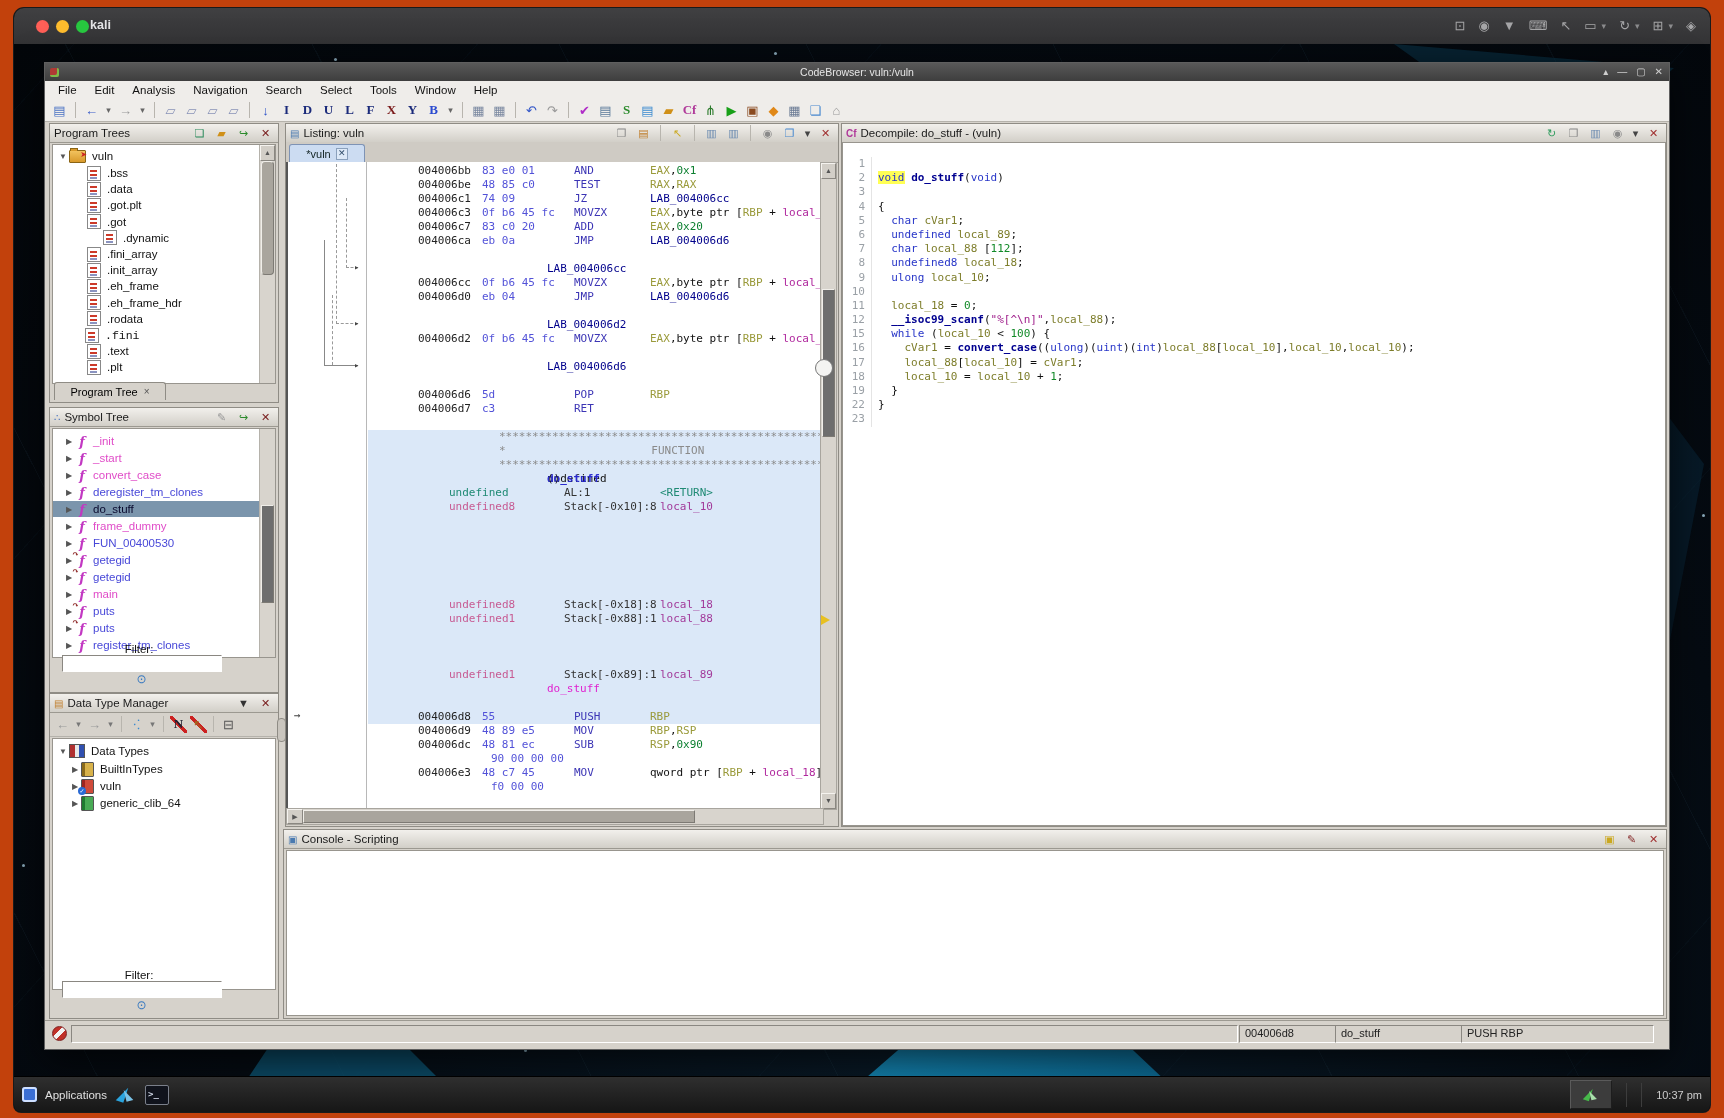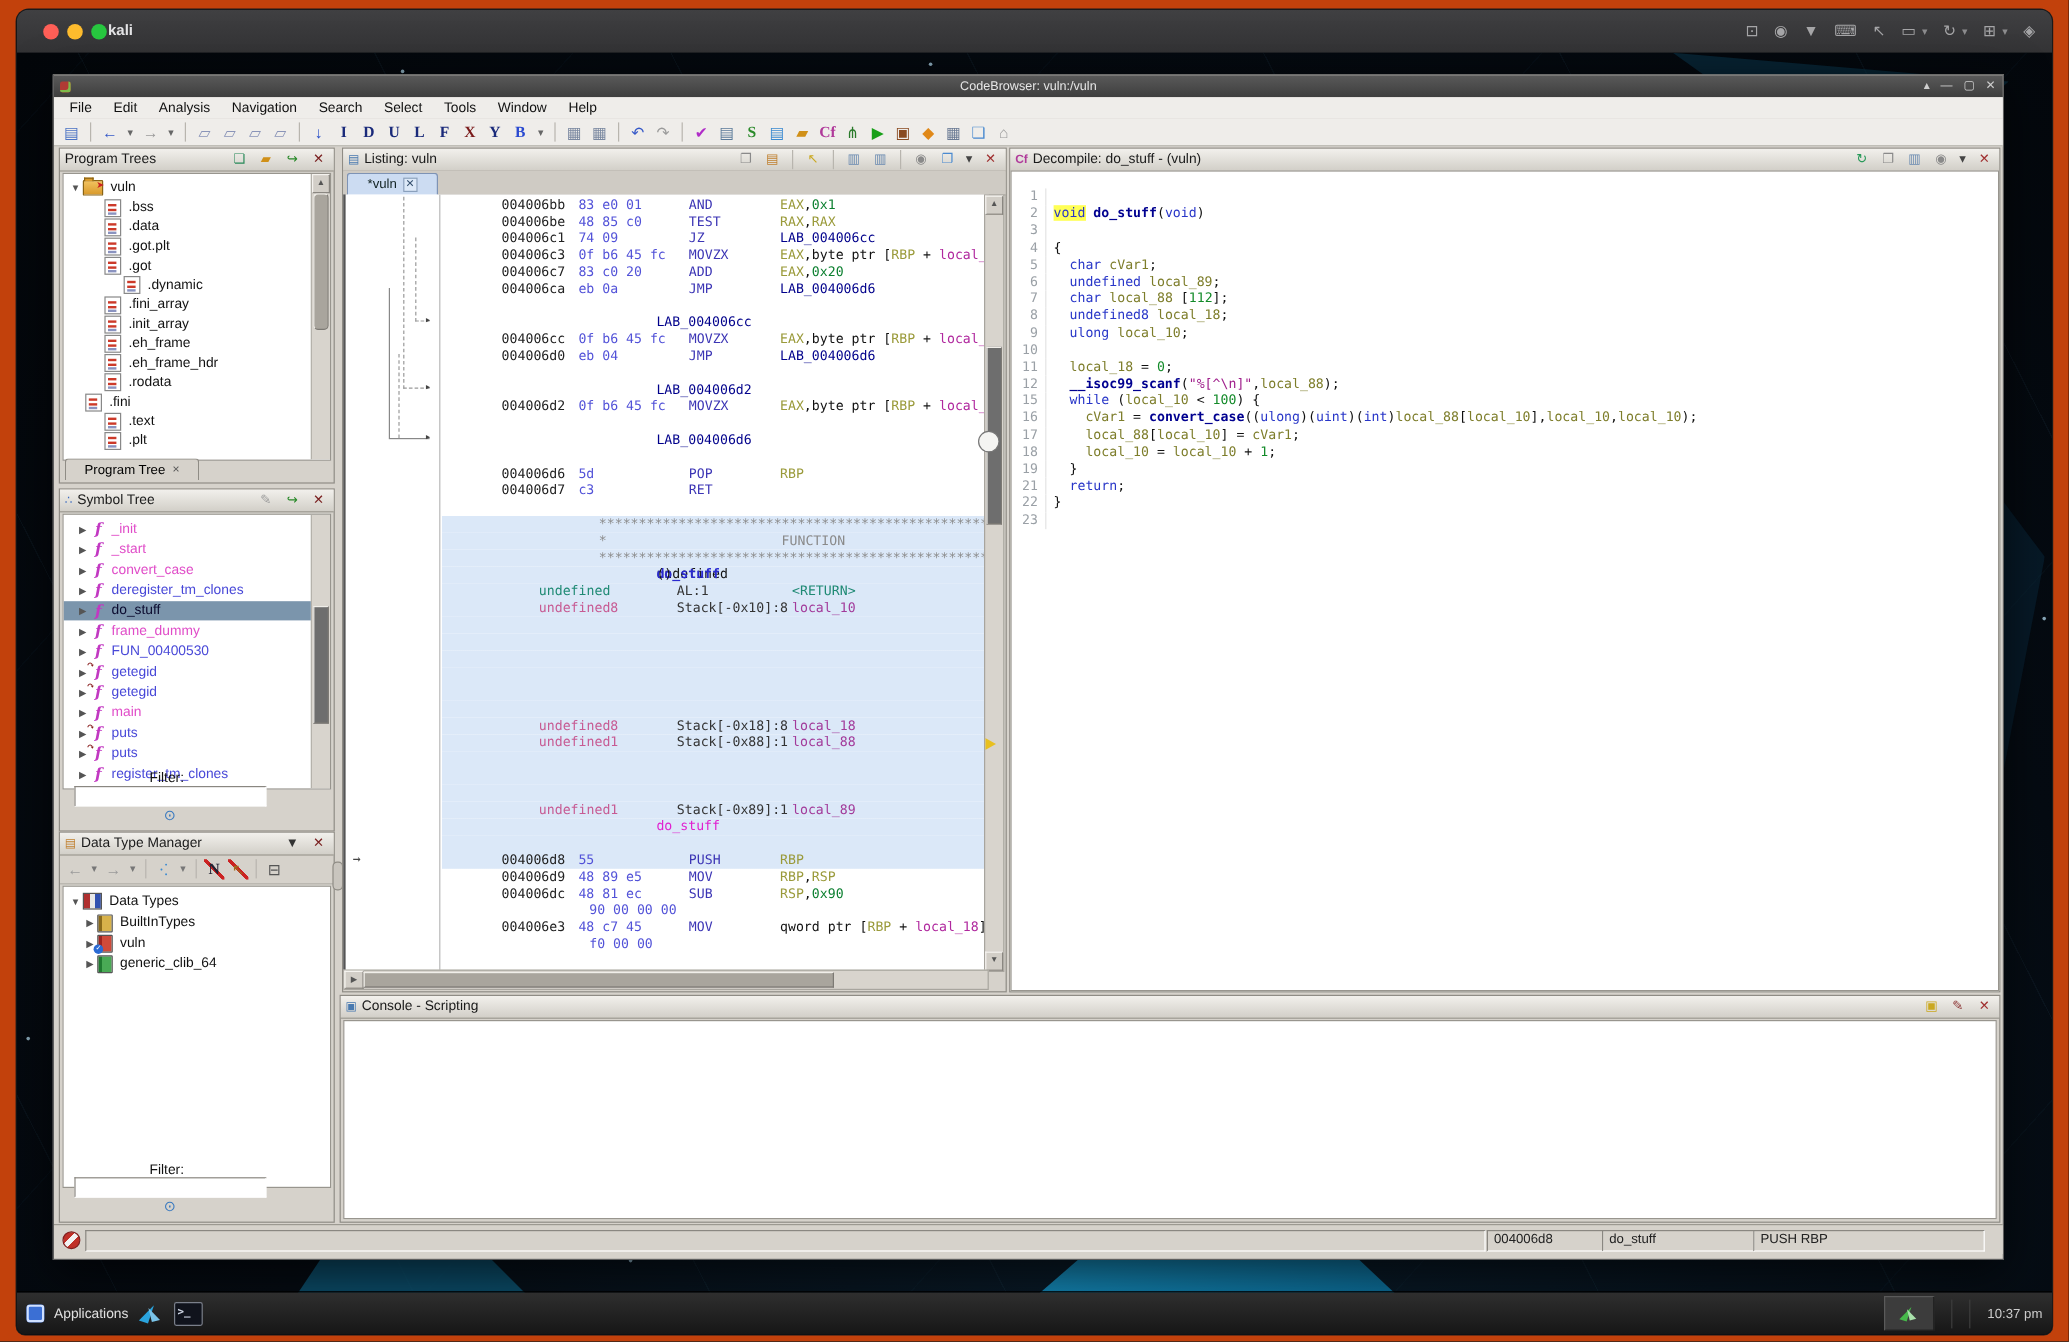--- a/index.html
+++ b/index.html
@@ -273,21 +273,21 @@
               <div class="trow" style="left: 34px; top: 20px;"><span class="pg-ico"></span><span>.bss</span></div>
               <div class="trow" style="left: 34px; top: 36.2px;"><span class="pg-ico"></span><span>.data</span></div>
               <div class="trow" style="left: 34px; top: 52.4px;"><span class="pg-ico"></span><span>.got.plt</span></div>
               <div class="trow" style="left: 34px; top: 68.6px;"><span class="pg-ico"></span><span>.got</span></div>
               <div class="trow" style="left: 34px; top: 84.8px; padding-left: 16px;"><span class="pg-ico"></span><span>.dynamic</span></div>
               <div class="trow" style="left: 34px; top: 101px;"><span class="pg-ico"></span><span>.fini_array</span></div>
               <div class="trow" style="left: 34px; top: 117.2px;"><span class="pg-ico"></span><span>.init_array</span></div>
               <div class="trow" style="left: 34px; top: 133.4px;"><span class="pg-ico"></span><span>.eh_frame</span></div>
               <div class="trow" style="left: 34px; top: 149.6px;"><span class="pg-ico"></span><span>.eh_frame_hdr</span></div>
               <div class="trow" style="left: 34px; top: 165.8px;"><span class="pg-ico"></span><span>.rodata</span></div>
-              <div class="trow" style="left: 18px; top: 182px;"><span class="pg-ico"></span><span>.fini</span></div>
+              <div class="trow" style="left: 32px; top: 182px; font-family: Liberation Mono, monospace;"><span class="pg-ico"></span><span>.fini</span></div>
               <div class="trow" style="left: 34px; top: 198.2px;"><span class="pg-ico"></span><span>.text</span></div>
               <div class="trow" style="left: 34px; top: 214.4px;"><span class="pg-ico"></span><span>.plt</span></div>
             </div>
           <div style="position:absolute;left:2px;bottom:2px;height:18px;right:2px;">
             <span style="position:absolute;left:2px;top:0;height:17px;width:110px;background:#d6d2cb;border:1px solid #8f8c85;border-bottom:none;border-radius:3px 3px 0 0;font-size:11px;display:flex;align-items:center;justify-content:center;gap:6px;">
               <span>Program Tree</span>
               <span style="color:#555;font-size:10px;">×</span>
             </span>
           </div>
         </div>
@@ -491,21 +491,20 @@
               <div class="dline"><span class="dnum">8</span><span class="dcode"><span class="tk-pl">  </span><span class="tk-kw">undefined8</span><span class="tk-pl"> </span><span class="tk-var">local_18</span><span class="tk-pl">;</span></span></div>
               <div class="dline"><span class="dnum">9</span><span class="dcode"><span class="tk-pl">  </span><span class="tk-kw">ulong</span><span class="tk-pl"> </span><span class="tk-var">local_10</span><span class="tk-pl">;</span></span></div>
               <div class="dline"><span class="dnum">10</span><span class="dcode"></span></div>
               <div class="dline"><span class="dnum">11</span><span class="dcode"><span class="tk-pl">  </span><span class="tk-var">local_18</span><span class="tk-pl"> = </span><span class="tk-num">0</span><span class="tk-pl">;</span></span></div>
               <div class="dline"><span class="dnum">12</span><span class="dcode"><span class="tk-pl">  </span><span class="tk-fn">__isoc99_scanf</span><span class="tk-pl">(</span><span class="tk-str">"%[^\n]"</span><span class="tk-pl">,</span><span class="tk-var">local_88</span><span class="tk-pl">);</span></span></div>
               <div class="dline"><span class="dnum">15</span><span class="dcode"><span class="tk-pl">  </span><span class="tk-kw">while</span><span class="tk-pl"> (</span><span class="tk-var">local_10</span><span class="tk-pl"> &lt; </span><span class="tk-num">100</span><span class="tk-pl">) {</span></span></div>
               <div class="dline"><span class="dnum">16</span><span class="dcode"><span class="tk-pl">    </span><span class="tk-var">cVar1</span><span class="tk-pl"> = </span><span class="tk-fn">convert_case</span><span class="tk-pl">((</span><span class="tk-kw">ulong</span><span class="tk-pl">)(</span><span class="tk-kw">uint</span><span class="tk-pl">)(</span><span class="tk-kw">int</span><span class="tk-pl">)</span><span class="tk-var">local_88</span><span class="tk-pl">[</span><span class="tk-var">local_10</span><span class="tk-pl">],</span><span class="tk-var">local_10</span><span class="tk-pl">,</span><span class="tk-var">local_10</span><span class="tk-pl">);</span></span></div>
               <div class="dline"><span class="dnum">17</span><span class="dcode"><span class="tk-pl">    </span><span class="tk-var">local_88</span><span class="tk-pl">[</span><span class="tk-var">local_10</span><span class="tk-pl">] = </span><span class="tk-var">cVar1</span><span class="tk-pl">;</span></span></div>
               <div class="dline"><span class="dnum">18</span><span class="dcode"><span class="tk-pl">    </span><span class="tk-var">local_10</span><span class="tk-pl"> = </span><span class="tk-var">local_10</span><span class="tk-pl"> + </span><span class="tk-num">1</span><span class="tk-pl">;</span></span></div>
               <div class="dline"><span class="dnum">19</span><span class="dcode"><span class="tk-pl">  }</span></span></div>
-              <div class="dline"><span class="dnum">21</span><span class="dcode"><span class="tk-pl">  </span><span class="tk-kw">return</span><span class="tk-pl">;</span></span></div>
               <div class="dline"><span class="dnum">22</span><span class="dcode"><span class="tk-pl">}</span></span></div>
               <div class="dline"><span class="dnum">23</span><span class="dcode"></span></div>
             </div>
         </div>
 
         <div class="panel" style="left:238px;top:766px;width:1382px;height:188px;">
           <div class="phead">
             <span class="picon" style="color:#4a7ab0;">▣</span>
             <span class="ptitle">Console - Scripting</span>
             <span class="hicons" id="co-hicons">

